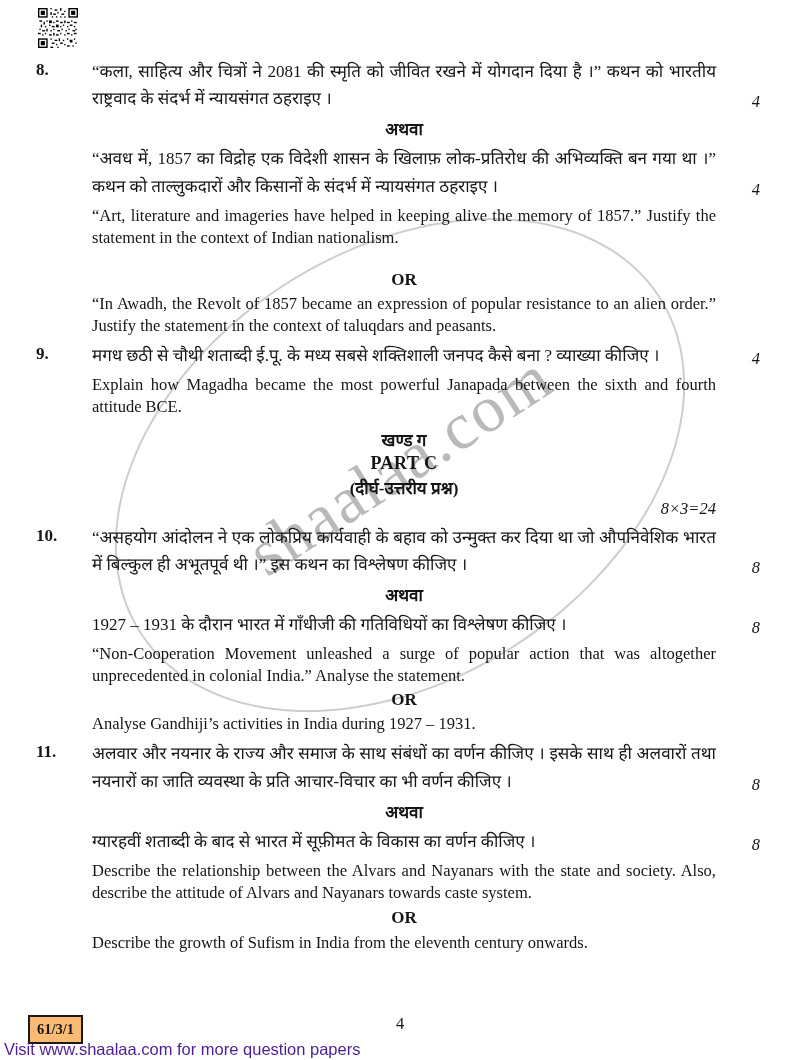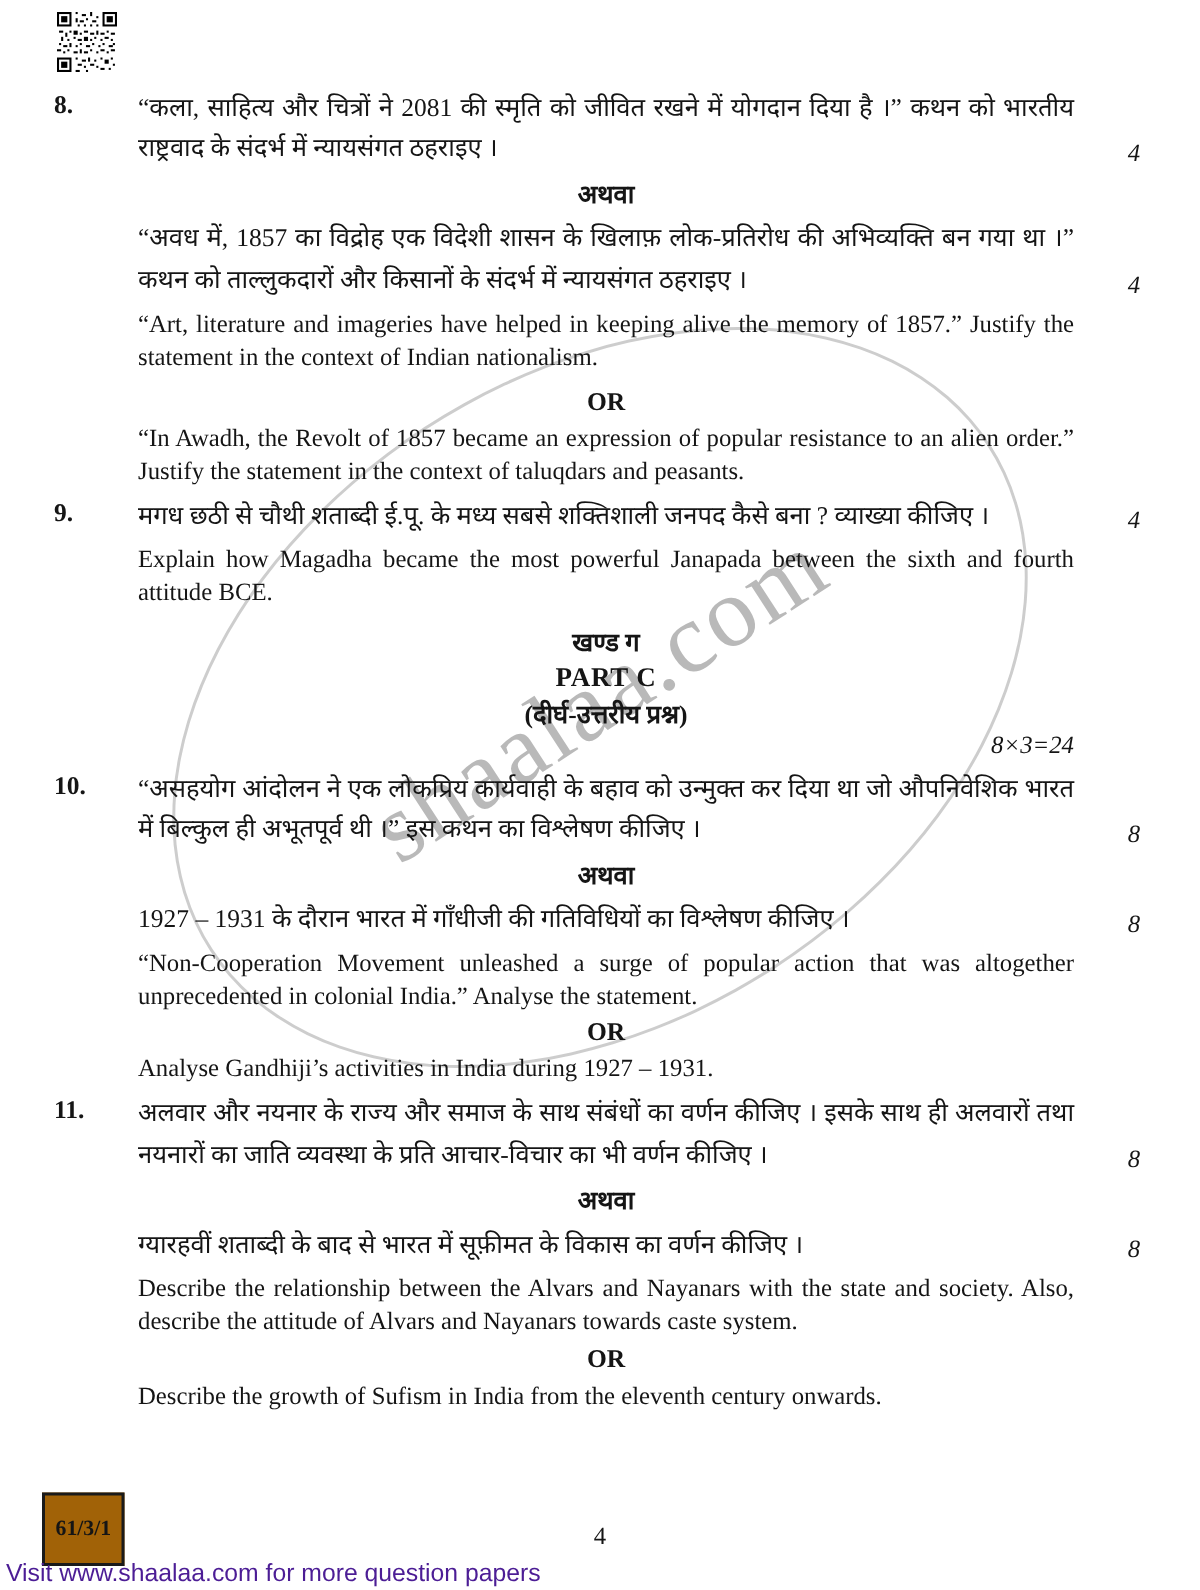--- a/index.html
+++ b/index.html
@@ -75,24 +75,24 @@
   .mb-sm { margin-bottom: 5px; }
   .mb-md { margin-bottom: 9px; }
   .part-title { font-size: 18px; letter-spacing: 0.5px; }
 
   
   .footer-code {
     position: absolute;
     left: 28px;
     bottom: 16px;
     border: 2px solid #1a1a1a;
-    padding: 14px 7px;
+    padding: 4px 7px;
     font-weight: bold;
     font-size: 14.5px;
-    background: #a16207;
+    background: #fdba74;
     z-index: 2;
     text-align: right;
   }
   .footer-page {
     position: absolute;
     left: 0; right: 0;
     bottom: 26px;
     text-align: center;
     font-size: 16.5px;
     z-index: 2;
@@ -215,21 +215,21 @@
     <div class="center-line">अथवा</div>
     <div></div>
   </div>
 
   <div class="row mb-sm">
     <div></div>
     <div class="qtext hindi">“अवध में, 1857 का विद्रोह एक विदेशी शासन के खिलाफ़ लोक-प्रतिरोध की अभिव्यक्ति बन गया था ।” कथन को ताल्लुकदारों और किसानों के संदर्भ में न्यायसंगत ठहराइए ।</div>
     <div class="marks">4</div>
   </div>
 
-  <div class="row" style="margin-bottom:9px;">
+  <div class="row" style="margin-bottom:21px;">
     <div></div>
     <div class="qtext eng">“Art, literature and imageries have helped in keeping alive the memory of 1857.” Justify the statement in the context of Indian nationalism.</div>
     <div></div>
   </div>
 
   <div class="row" style="margin-bottom:3px;">
     <div></div>
     <div class="center-line">OR</div>
     <div></div>
   </div>

